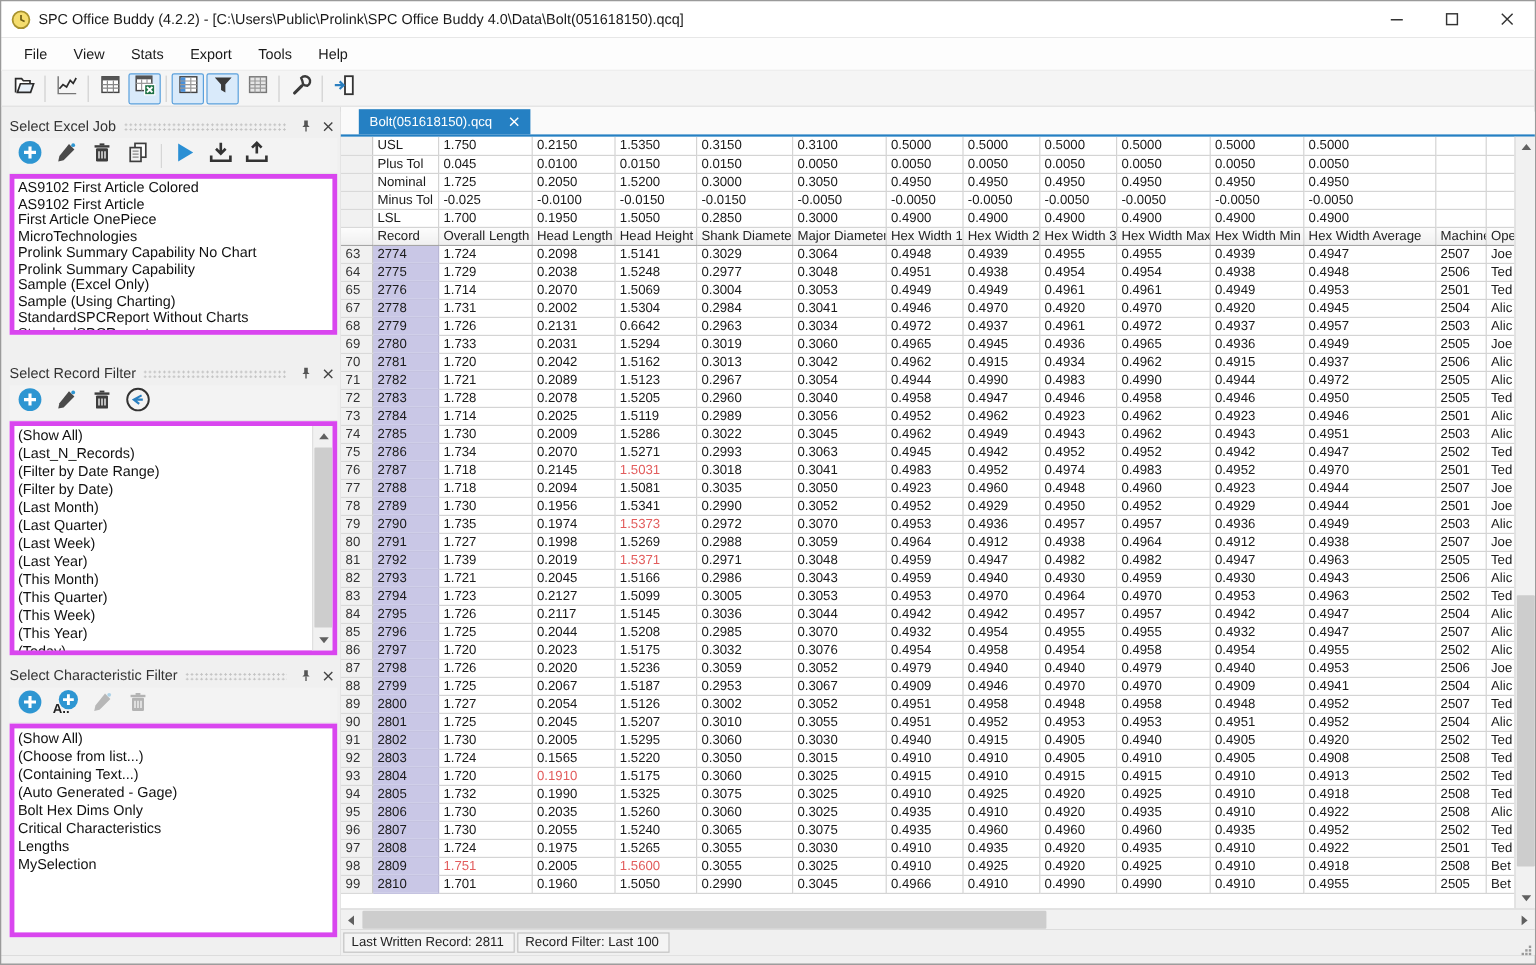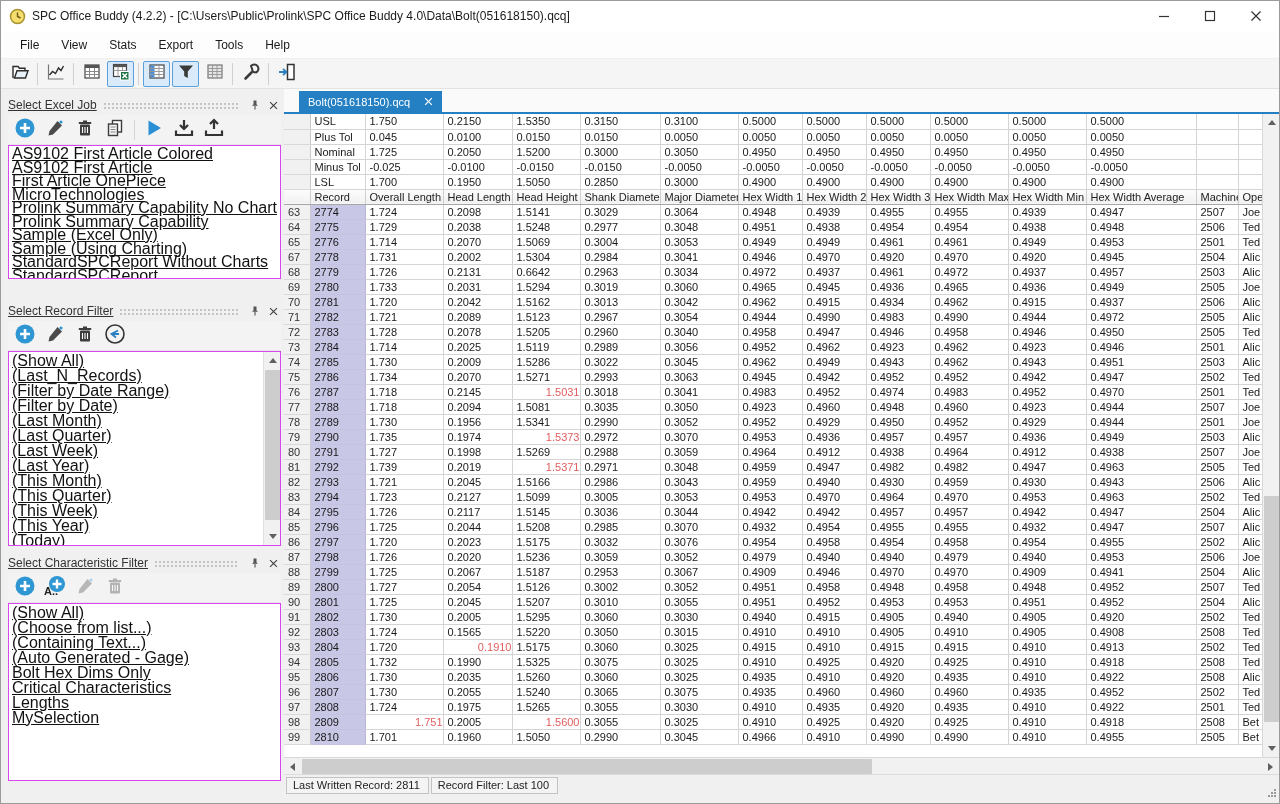--- a/index.html
+++ b/index.html
@@ -23,28 +23,28 @@
   .toolbar{height:30px;background:#f5f5f5;border-bottom:1px solid #e2e2e2;display:flex;align-items:center;padding-left:4px;flex:none;}
   .tool-group{display:flex;align-items:center;}
   .tool-sep{width:1px;height:22px;background:#d0d0d0;margin:0 3px;}
   .toolbtn{width:27px;height:26px;display:flex;align-items:center;justify-content:center;border:1px solid transparent;border-radius:2px;margin:0 1px;}
   .toolbtn.selected{background:var(--selbg);border-color:var(--selbd);}
   
   .main{flex:1;display:flex;min-height:0;}
   .left-col{width:283px;flex:none;background:var(--panelbg);padding:6px 3px 0 7px;}
   .panel{display:flex;flex-direction:column;}
   .panel-header{height:20px;display:flex;align-items:center;flex:none;}
-  .panel-title{font-size:12px;color:#333;white-space:nowrap;text-decoration:underline;}
+  .panel-title{font-size:12px;color:#333;white-space:nowrap;}
   .panel-hatch{flex:1;height:7px;margin:0 6px;background-image:radial-gradient(circle,#c4c4c4 0.8px,transparent 1px);background-size:4px 4px;}
   .panel-hicon{width:16px;height:16px;display:flex;align-items:center;justify-content:center;flex:none;margin-left:2px;}
   .panel-toolbar{height:30px;display:flex;align-items:center;background:#f3f3f3;border-bottom:1px solid #e6e6e6;flex:none;padding-left:2px;}
   .ptoolbtn{width:26px;height:26px;display:flex;align-items:center;justify-content:center;margin:0 2px;}
   .ptoolbtn.disabled{opacity:.35;}
   .ptool-sep{width:1px;height:20px;background:#d6d6d6;margin:0 4px;}
-  .panel-list{flex:1;background:#fff;border:1px solid #d946ef;overflow:hidden;position:relative;font-size:16px;color:#111;text-decoration:underline;}
+  .panel-list{flex:1;background:#fff;border:4px solid #d946ef;overflow:hidden;position:relative;font-size:12px;color:#111;}
   .panel-list .list-inner{padding:1px 0 0 3px;}
   .list-item{white-space:nowrap;}
   #excel-job-panel{height:184px;}
   #record-filter-panel{height:245px;margin-top:22px;}
   #characteristic-filter-panel{height:228px;margin-top:7px;}
   #excel-job-panel .list-item{line-height:13.5px;}
   #record-filter-panel .list-item{line-height:15px;}
   #characteristic-filter-panel .list-item{line-height:15px;}
   
   .lb-scroll{position:absolute;top:0;right:0;width:17px;height:100%;background:#f1f1f1;border-left:1px solid #e0e0e0;}
@@ -57,21 +57,21 @@
   .tab-label{margin-right:14px;}
   .tab-close{display:flex;align-items:center;}
   
   .table-wrap{flex:1;min-height:0;display:flex;background:#fff;position:relative;}
   .grid-area{flex:1;overflow:hidden;}
   table{border-collapse:collapse;table-layout:fixed;width:980px;}
   td,th{height:15px;font-size:11px;font-weight:normal;text-align:left;padding:0 0 0 4px;white-space:nowrap;overflow:hidden;border-right:1px solid var(--grid);border-bottom:1px solid var(--grid);color:#1a1a1a;}
   td.rownum{background:#f1f1f1;border-right:1px solid #c9c9c9;border-bottom:1px solid #d9d9d9;color:#333;}
   td.record-cell{background:var(--record);border-right:1px solid #b9b7d6;border-bottom:1px solid #c5c3e0;}
   tr.colhead td{background:linear-gradient(#fdfdfd,#f0f0f0);border-bottom:1px solid #a6a6a6;border-right:1px solid #cfcfcf;color:#222;}
-  td.red{color:var(--red);text-align:right;}
+  td.red{color:var(--red);}
   
   .vscroll{width:17px;flex:none;background:#f1f1f1;border-left:1px solid #d8d8d8;position:relative;}
   
   .hscroll{height:17px;flex:none;background:#f1f1f1;border-top:1px solid #d8d8d8;position:relative;}
   .hs-arrow{position:absolute;top:0;width:17px;height:17px;display:flex;align-items:center;justify-content:center;}
   .hs-thumb{position:absolute;top:1px;height:15px;background:#cdcdcd;border-radius:1px;}
   
   .statusbar{height:22px;flex:none;background:#f0f0f0;border-top:1px solid #dcdcdc;display:flex;align-items:center;padding-left:2px;}
   .status-cell{font-size:11px;color:#222;border:1px solid #c3c3c3;background:#f4f4f4;padding:1px 8px 2px 6px;margin-right:2px;white-space:nowrap;}
   .bottomstrip{height:7px;flex:none;background:#f0f0f0;position:relative;}

